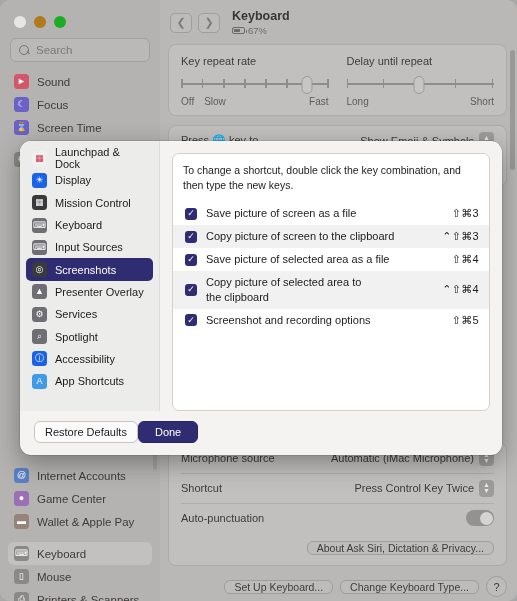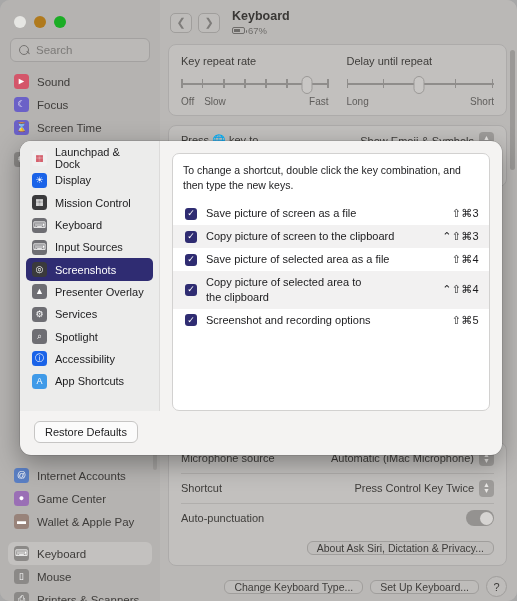--- a/index.html
+++ b/index.html
@@ -395,22 +395,22 @@
         <div class="row">
           <span>Auto-punctuation</span>
           <span class="toggle"></span>
         </div>
         <div class="btn-row">
           <span class="pill-btn">About Ask Siri, Dictation &amp; Privacy...</span>
         </div>
       </div>
 
       <div class="bottom-bar">
+        <span class="pill-btn">Set Up Keyboard...</span>
         <span class="pill-btn">Change Keyboard Type...</span>
-        <span class="pill-btn">Set Up Keyboard...</span>
         <span class="help-btn">?</span>
       </div>
 
       <div class="scrollbar"></div>
     </div>
   </div>
 
   <div class="sheet">
     <div class="sheet-body">
 
@@ -491,16 +491,17 @@
             <span class="cb">✓</span>
             <span class="sc-label">Screenshot and recording options</span>
             <span class="sc-keys">⇧⌘5</span>
           </div>
         </div>
       </div>
     </div>
 
     <div class="sheet-foot">
       <span class="btn-plain">Restore Defaults</span>
+      <span class="btn-primary">Done</span>
     </div>
   </div>
 
 </div>
 
 </body></html>

